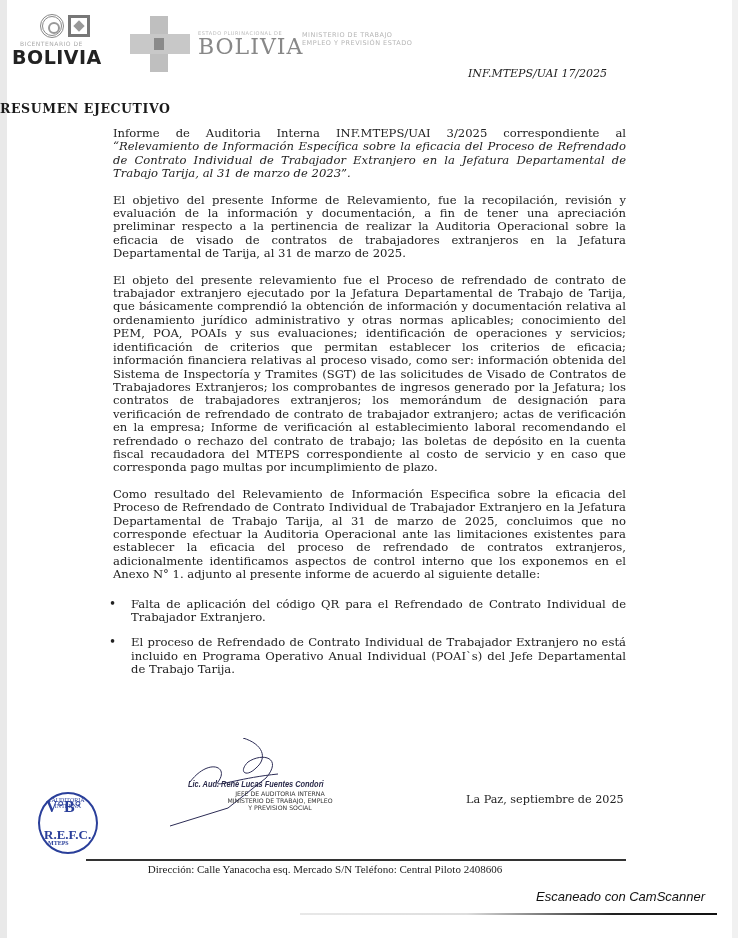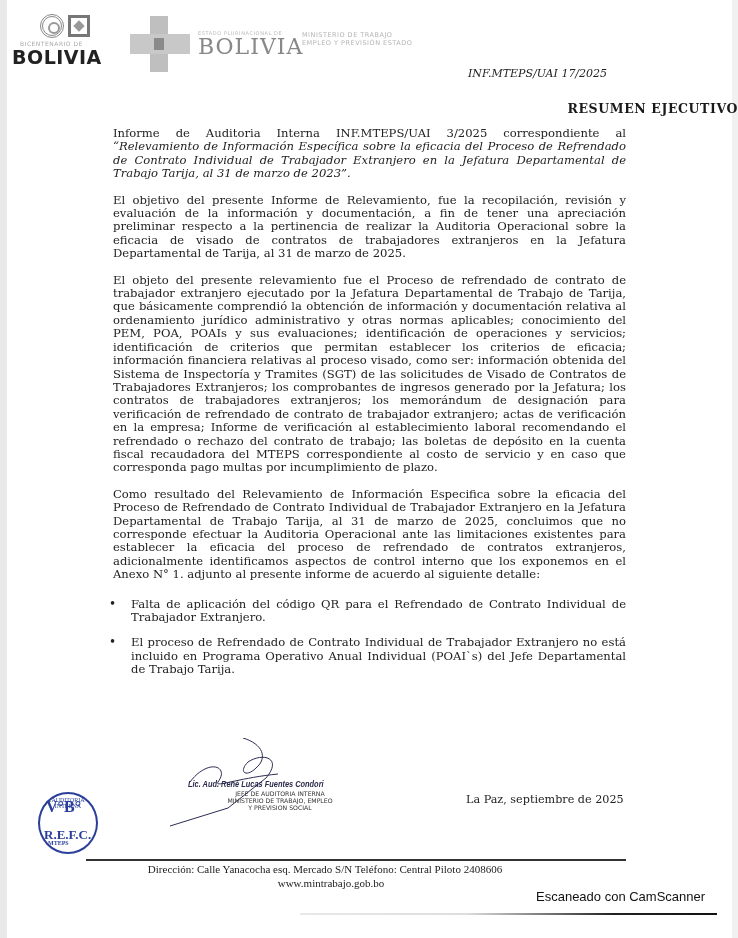--- a/index.html
+++ b/index.html
@@ -25,21 +25,21 @@
   .chakana-v { position:absolute; left:20px; top:0; width:18px; height:56px; background:#bfbfbf; }
   .chakana-h { position:absolute; left:0; top:18px; width:60px; height:20px; background:#c8c8c8; }
   .chakana-c { position:absolute; left:24px; top:22px; width:10px; height:12px; background:#8a8a8a; }
   .bolivia-word { position:absolute; left:198px; top:30px; }
   .bolivia-small { font-family:"DejaVu Sans", sans-serif; font-size:5px; color:#bbb; letter-spacing:0.6px; }
   .bolivia-big { font-family:"DejaVu Serif", serif; font-size:22px; color:#888; letter-spacing:1px; line-height:22px; }
   .ministry { position:absolute; left:302px; top:31px; font-family:"DejaVu Sans", sans-serif; font-size:6.5px; color:#b5b5b5; line-height:8px; letter-spacing:0.5px; }
 
   .ref-code { position:absolute; left:468px; top:67px; font-family:"DejaVu Serif", serif; font-style:italic; font-weight:normal; font-size:11px; color:#222; }
 
-  .title { position:absolute; left:0; width:738px; top:101px; text-align:right; font-weight:bold; font-size:12.5px; letter-spacing:0.6px; color:#1a1a1a; }
+  .title { position:absolute; left:0; width:738px; top:101px; text-align:left; font-weight:bold; font-size:12.5px; letter-spacing:0.6px; color:#1a1a1a; }
 
   .body { position:absolute; left:113px; width:513px; top:127px; font-size:11.6px; line-height:13.4px; text-align:justify; color:#222; }
   .body p { margin:0 0 13px 0; }
   .body .italic { font-style:italic; }
   .bullets { margin:0; padding:0; list-style:none; }
   .bullets li { position:relative; padding-left:18px; margin:0 0 12px 0; text-align:justify; }
   .bullets li .dot { position:absolute; left:-4px; top:0; font-size:12px; }
 
   .signature { position:absolute; left:168px; top:738px; width:170px; height:90px; }
   .signature svg { position:absolute; left:0; top:0; }
@@ -51,21 +51,21 @@
   .stamp .vb { position:absolute; left:6px; top:4px; font-weight:bold; font-size:16px;text-align:right; }
   .stamp .initials { position:absolute; left:4px; top:33px; font-size:13px; font-weight:bold; }
   .stamp .ring-bot { position:absolute; left:8px; top:46px; font-size:6px; font-weight:bold; }
 
   .place-date { position:absolute; left:466px; top:793px; font-size:11.2px; color:#222;text-align:right; }
 
   .footer-rule { position:absolute; left:86px; top:859px; width:540px; height:1.5px; background:#333; }
   .footer { position:absolute; left:0; width:662px; top:862px; text-align:center; font-family:"Liberation Serif", serif; font-size:11px; line-height:14px; color:#222; }
   .footer .addr { margin-left:-12px; }
   .bottom-rule { position:absolute; left:300px; top:913px; width:417px; height:2px; background:linear-gradient(90deg, #e8e8e8, #ddd 40%, #222 75%, #111); }
-  .camscanner { position:absolute; left:536px; top:889px; font-family:"Liberation Sans", sans-serif; font-size:13px; color:#111; }
+  .camscanner { position:absolute; left:536px; top:889px; font-family:"Liberation Sans", sans-serif; font-size:13px; color:#111;font-style:italic; }
 </style>
 </head>
 <body>
 
 <div class="left-edge"></div>
 <div class="right-edge"></div>
 
 <div class="logo-bicent">
   <div class="mark-row">
     <div class="spiral"></div>
@@ -122,17 +122,16 @@
   <div class="vb">V°B°</div>
   <div class="initials">R.E.F.C.</div>
   <div class="ring-bot">MTEPS</div>
 </div>
 
 <div class="place-date">La Paz, septiembre de 2025</div>
 
 <div class="footer-rule"></div>
 <div class="footer">
   <div class="addr">Dirección: Calle Yanacocha esq. Mercado S/N Teléfono: Central Piloto 2408606</div>
-  <div>www.mintrabajo.gob.bo</div>
 </div>
 
 <div class="bottom-rule"></div>
 <div class="camscanner">Escaneado con CamScanner</div>
 
 </body></html>

